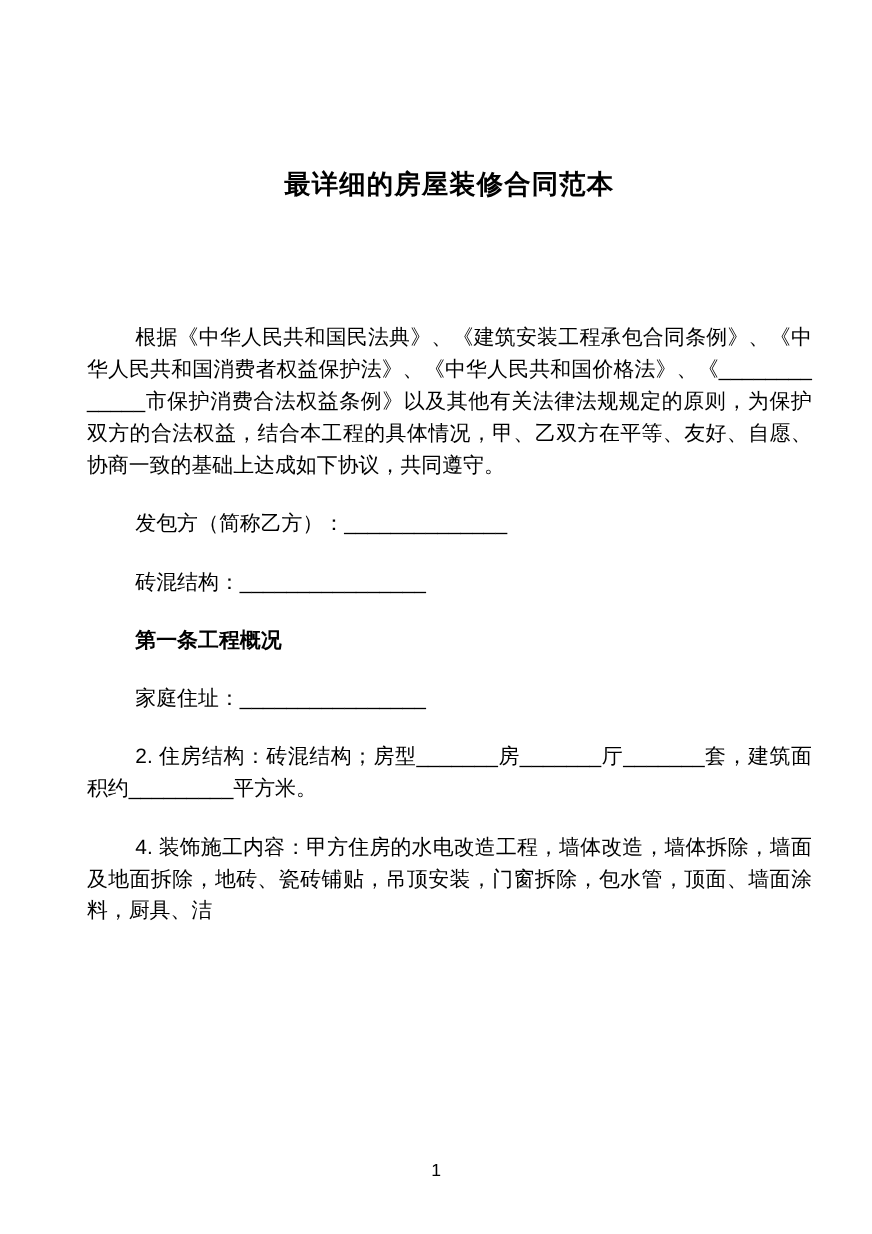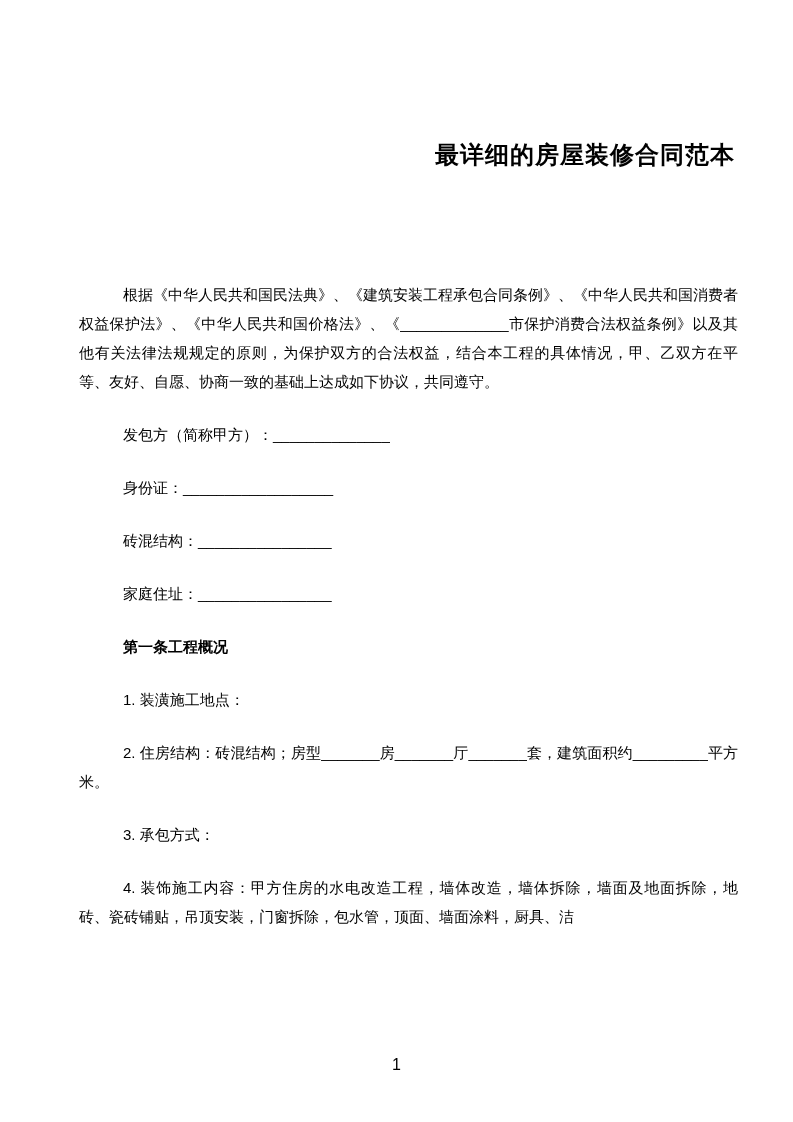--- a/index.html
+++ b/index.html
@@ -13,30 +13,30 @@
     height: 1122px;
     margin: 0 auto;
     background: #ffffff;
     color: #000000;
     font-family: "Liberation Sans", "DejaVu Sans", sans-serif;
     box-sizing: border-box;
     padding: 134px 55px 0 79px;
     overflow: hidden;
   }
   .doc-title {
-    margin: 3px;
+    margin: 16px;
     font-size: 24px;
     font-weight: bold;
     line-height: 36px;
-    text-align: right;
+    text-align: center;
     letter-spacing: 1px;
   }
   p.line {
     margin: 0 0 24px 0;
-    font-size: 15px;
+    font-size: 19px;
     line-height: 29px;
     text-indent: 44px;
     text-align: justify;
     word-break: break-all;
   }
   p.intro {
     margin-top: 107px;
   }
   p.heading {
     font-weight: bold;
@@ -53,34 +53,31 @@
 </style>
 </head>
 <body>
 
 <div class="page">
 
   <h1 class="doc-title">最详细的房屋装修合同范本</h1>
 
   <p class="line intro">根据《中华人民共和国民法典》、《建筑安装工程承包合同条例》、《中华人民共和国消费者权益保护法》、《中华人民共和国价格法》、《_____________市保护消费合法权益条例》以及其他有关法律法规规定的原则，为保护双方的合法权益，结合本工程的具体情况，甲、乙双方在平等、友好、自愿、协商一致的基础上达成如下协议，共同遵守。</p>
 
-  <p class="line">发包方（简称甲方）：______________</p>
+  <p class="line">发包方（简称乙方）：______________</p>
 
 
-  <p class="line">身份证：__________________</p>
 
   <p class="line">砖混结构：________________</p>
 
+  <p class="line heading">第一条工程概况</p>
+
   <p class="line">家庭住址：________________</p>
 
-  <p class="line heading">第一条工程概况</p>
-
-  <p class="line">1. 装潢施工地点：</p>
 
   <p class="line">2. 住房结构：砖混结构；房型_______房_______厅_______套，建筑面积约_________平方米。</p>
 
-  <p class="line">3. 承包方式：</p>
 
   <p class="line">4. 装饰施工内容：甲方住房的水电改造工程，墙体改造，墙体拆除，墙面及地面拆除，地砖、瓷砖铺贴，吊顶安装，门窗拆除，包水管，顶面、墙面涂料，厨具、洁</p>
 
   <div class="page-number">1</div>
 
 </div>
 
 </body></html>

